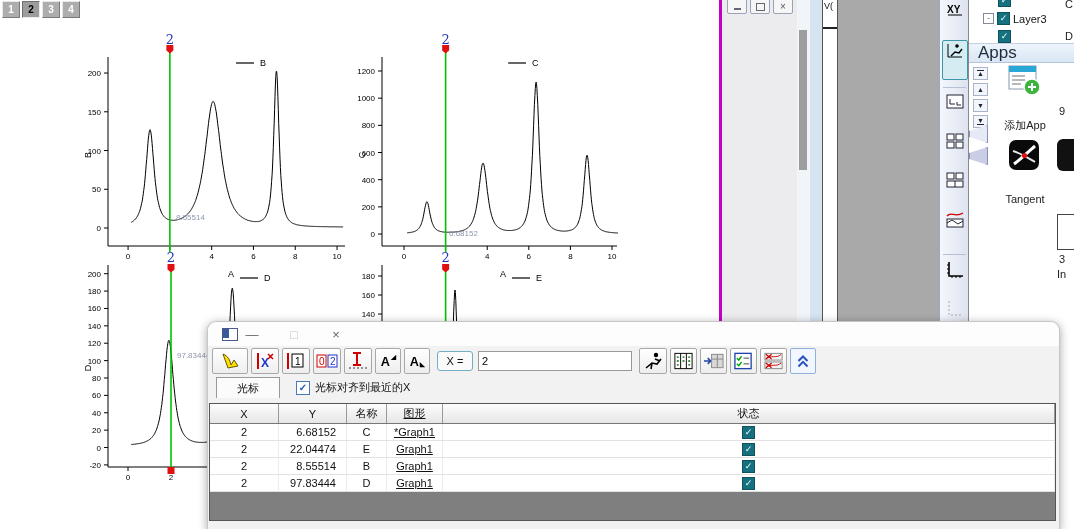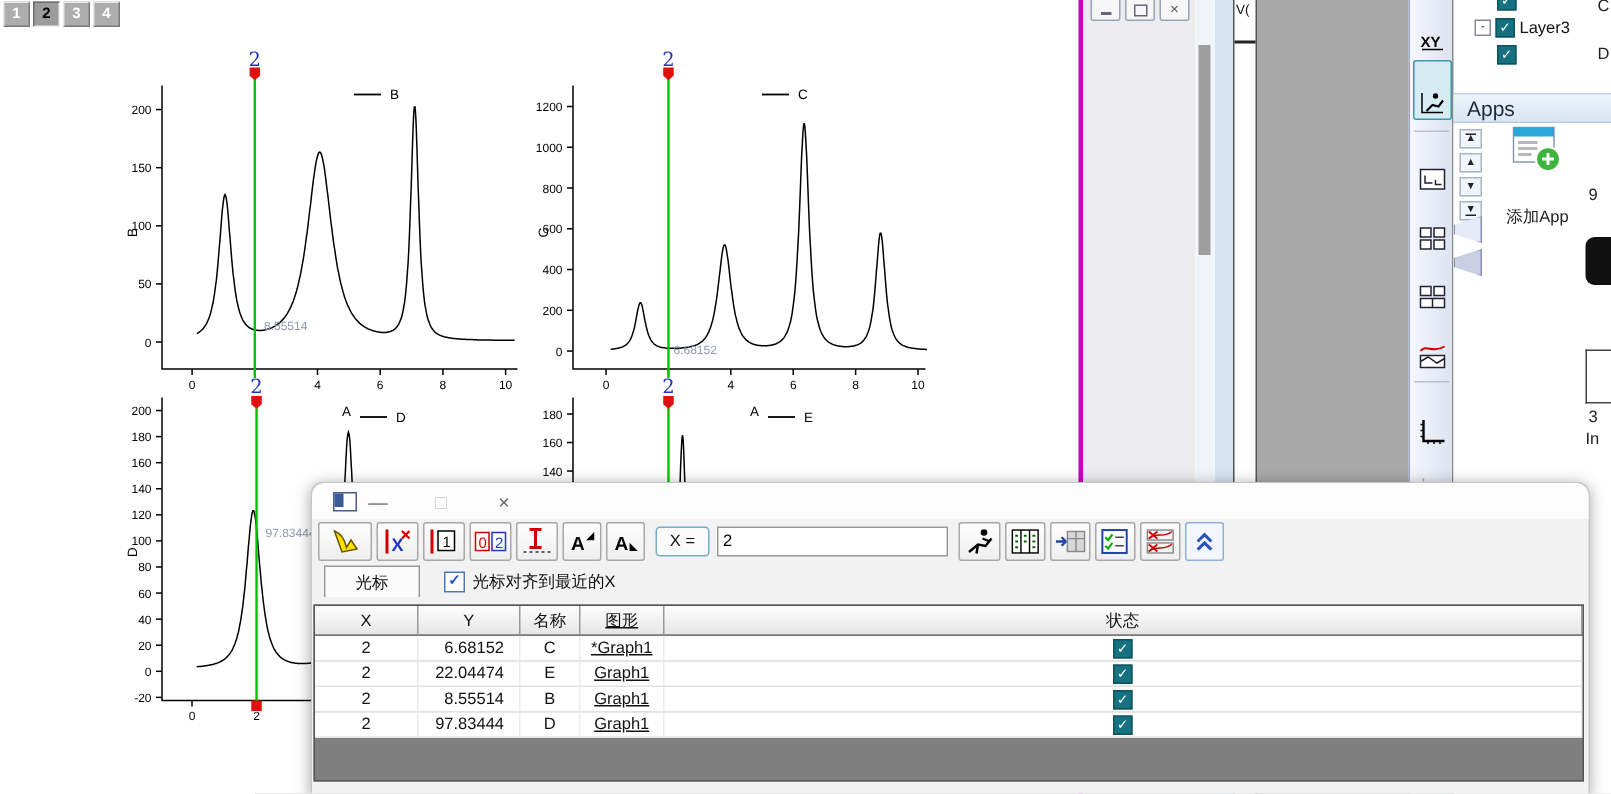--- a/index.html
+++ b/index.html
@@ -25,37 +25,37 @@
   .vscrollbar{position:absolute;left:797px;top:0;width:13px;height:529px;background:#f1f5fa;z-index:2;}
   .vthumb{position:absolute;left:2px;top:30px;width:8px;height:140px;background:#9d9d9d;}
   .blue-strip{position:absolute;left:810px;top:0;width:12px;height:529px;background:#d6e3f1;z-index:2;}
   .ws-column{position:absolute;left:822px;top:0;width:14px;height:529px;background:#fff;
              border-left:1px solid #555;border-right:1px solid #555;z-index:2;font-size:9px;color:#111;}
   .ws-head{border-bottom:2px solid #222;height:26px;padding:1px 0 0 1px;}
   .gray-area{position:absolute;left:838px;top:0;width:101px;height:529px;background:#a9a9a9;z-index:2;}
   
   .side-toolbar{position:absolute;left:939px;top:0;width:29px;height:529px;z-index:2;
     background:linear-gradient(90deg,#f5f7fc,#dce2ef);border-left:1px solid #9aa8c8;}
-  .side-icon{width:24px;height:38px;margin:1px auto;display:flex;align-items:flex-end;justify-content:center;
+  .side-icon{width:24px;height:38px;margin:1px auto;display:flex;align-items:flex-start;justify-content:center;
              font-size:9px;font-weight:bold;color:#123;}
   .side-icon.selected{border:1px solid #3f96a8;background:#d5ecf2;border-radius:2px;}
   .side-sep{height:6px;border-bottom:1px solid #b8c0d4;margin:0 3px 4px 3px;}
   
   .right-panel{position:absolute;left:968px;top:0;width:106px;height:529px;background:#fff;
                border-left:1px solid #8a8a8a;z-index:2;}
   .tree{position:relative;height:43px;font-size:11px;color:#111;}
   .tree-row{position:absolute;display:flex;align-items:center;gap:3px;}
   .expander{width:9px;height:9px;border:1px solid #889;background:#fff;font-size:8px;line-height:7px;
             text-align:center;color:#334;}
   .teal-check{width:11px;height:11px;background:#15717f;border:1px solid #0e525c;color:#fff;
               font-size:9px;line-height:11px;text-align:center;}
   .partial-letter{position:absolute;font-size:11px;color:#222;}
   .apps-header{height:18px;background:linear-gradient(#eef4fb,#d9e6f4);border-top:1px solid #c2d0e2;
                border-bottom:1px solid #b6c6da;display:flex;align-items:center;padding-left:9px;
-               font-size:14px;color:#1c2c3c;margin-top:19px;}
+               font-size:17px;color:#1c2c3c;}
   .apps-body{position:relative;height:468px;background:#fff;}
   .apps-scroll{position:absolute;left:4px;top:4px;display:flex;flex-direction:column;gap:3px;}
   .scroll-btn{width:13px;height:11px;border:1px solid #aab4c8;background:#f2f5fa;font-size:6px;
               color:#223;display:flex;align-items:center;justify-content:center;flex-direction:column;}
   .sb-bar{width:7px;height:1px;background:#223;}
   .apps-tabs{position:absolute;left:0px;top:62px;display:flex;flex-direction:column;gap:4px;}
   .apps-tab{writing-mode:vertical-rl;text-orientation:upright;font-size:10px;color:#223;background:#cacee4;
             border:1px solid #8890b8;padding:8px 1px;border-radius:0 0 0 0;
             clip-path:polygon(0 6px,100% 0,100% 100%,0 calc(100% - 6px));width:15px;text-align:center;}
   .apps-tab.active{background:#e6e9f6;font-weight:bold;}
@@ -450,20 +450,26 @@
       <div class="app-sliver" style="top:151px;height:34px;background:#fff;border:1px solid #444;border-right:none;"></div>
     <div class="app-item" style="top: 2px;"><svg width="34" height="32" viewBox="0 0 34 32">
             <rect x="1" y="1" width="27" height="23" fill="#fff" stroke="#8899aa"></rect>
             <rect x="1" y="1" width="27" height="6" fill="#29a8d8"></rect>
             <rect x="4" y="10" width="13" height="2" fill="#b8b8b8"></rect>
             <rect x="4" y="14" width="13" height="2" fill="#b8b8b8"></rect>
             <rect x="4" y="18" width="9" height="2" fill="#b8b8b8"></rect>
             <circle cx="24" cy="22" r="8" fill="#3db53d" stroke="#fff" stroke-width="1.5"></circle>
             <path d="M24 18 v8 M20 22 h8" stroke="#fff" stroke-width="2"></path>
           </svg><div class="app-label">添加App</div></div>
+        <div class="app-item" style="top: 76px;"><svg width="34" height="32" viewBox="0 0 34 32">
+            <rect x="1" y="1" width="30" height="30" rx="7" fill="#0a0a0a"></rect>
+            <path d="M6 25 C12 21 20 13 27 7" stroke="#fff" stroke-width="3" fill="none"></path>
+            <path d="M5 12 C12 14 20 19 27 23" stroke="#e8e8e8" stroke-width="2" fill="none"></path>
+            <circle cx="16.5" cy="16.5" r="2.6" fill="#e01010"></circle>
+          </svg><div class="app-label">Tangent</div></div>
         <span class="app-partial" style="left: 90px; top: 42px;">9</span>
         <span class="app-partial" style="left: 90px; top: 190px;">3</span>
         <span class="app-partial" style="left: 88px; top: 205px;">In</span>
       </div>
   </div>
 
   <div class="dialog">
     <div class="dlg-titlebar">
       <span class="dlg-title-icon"></span>
       <span class="dlg-winbtns">

